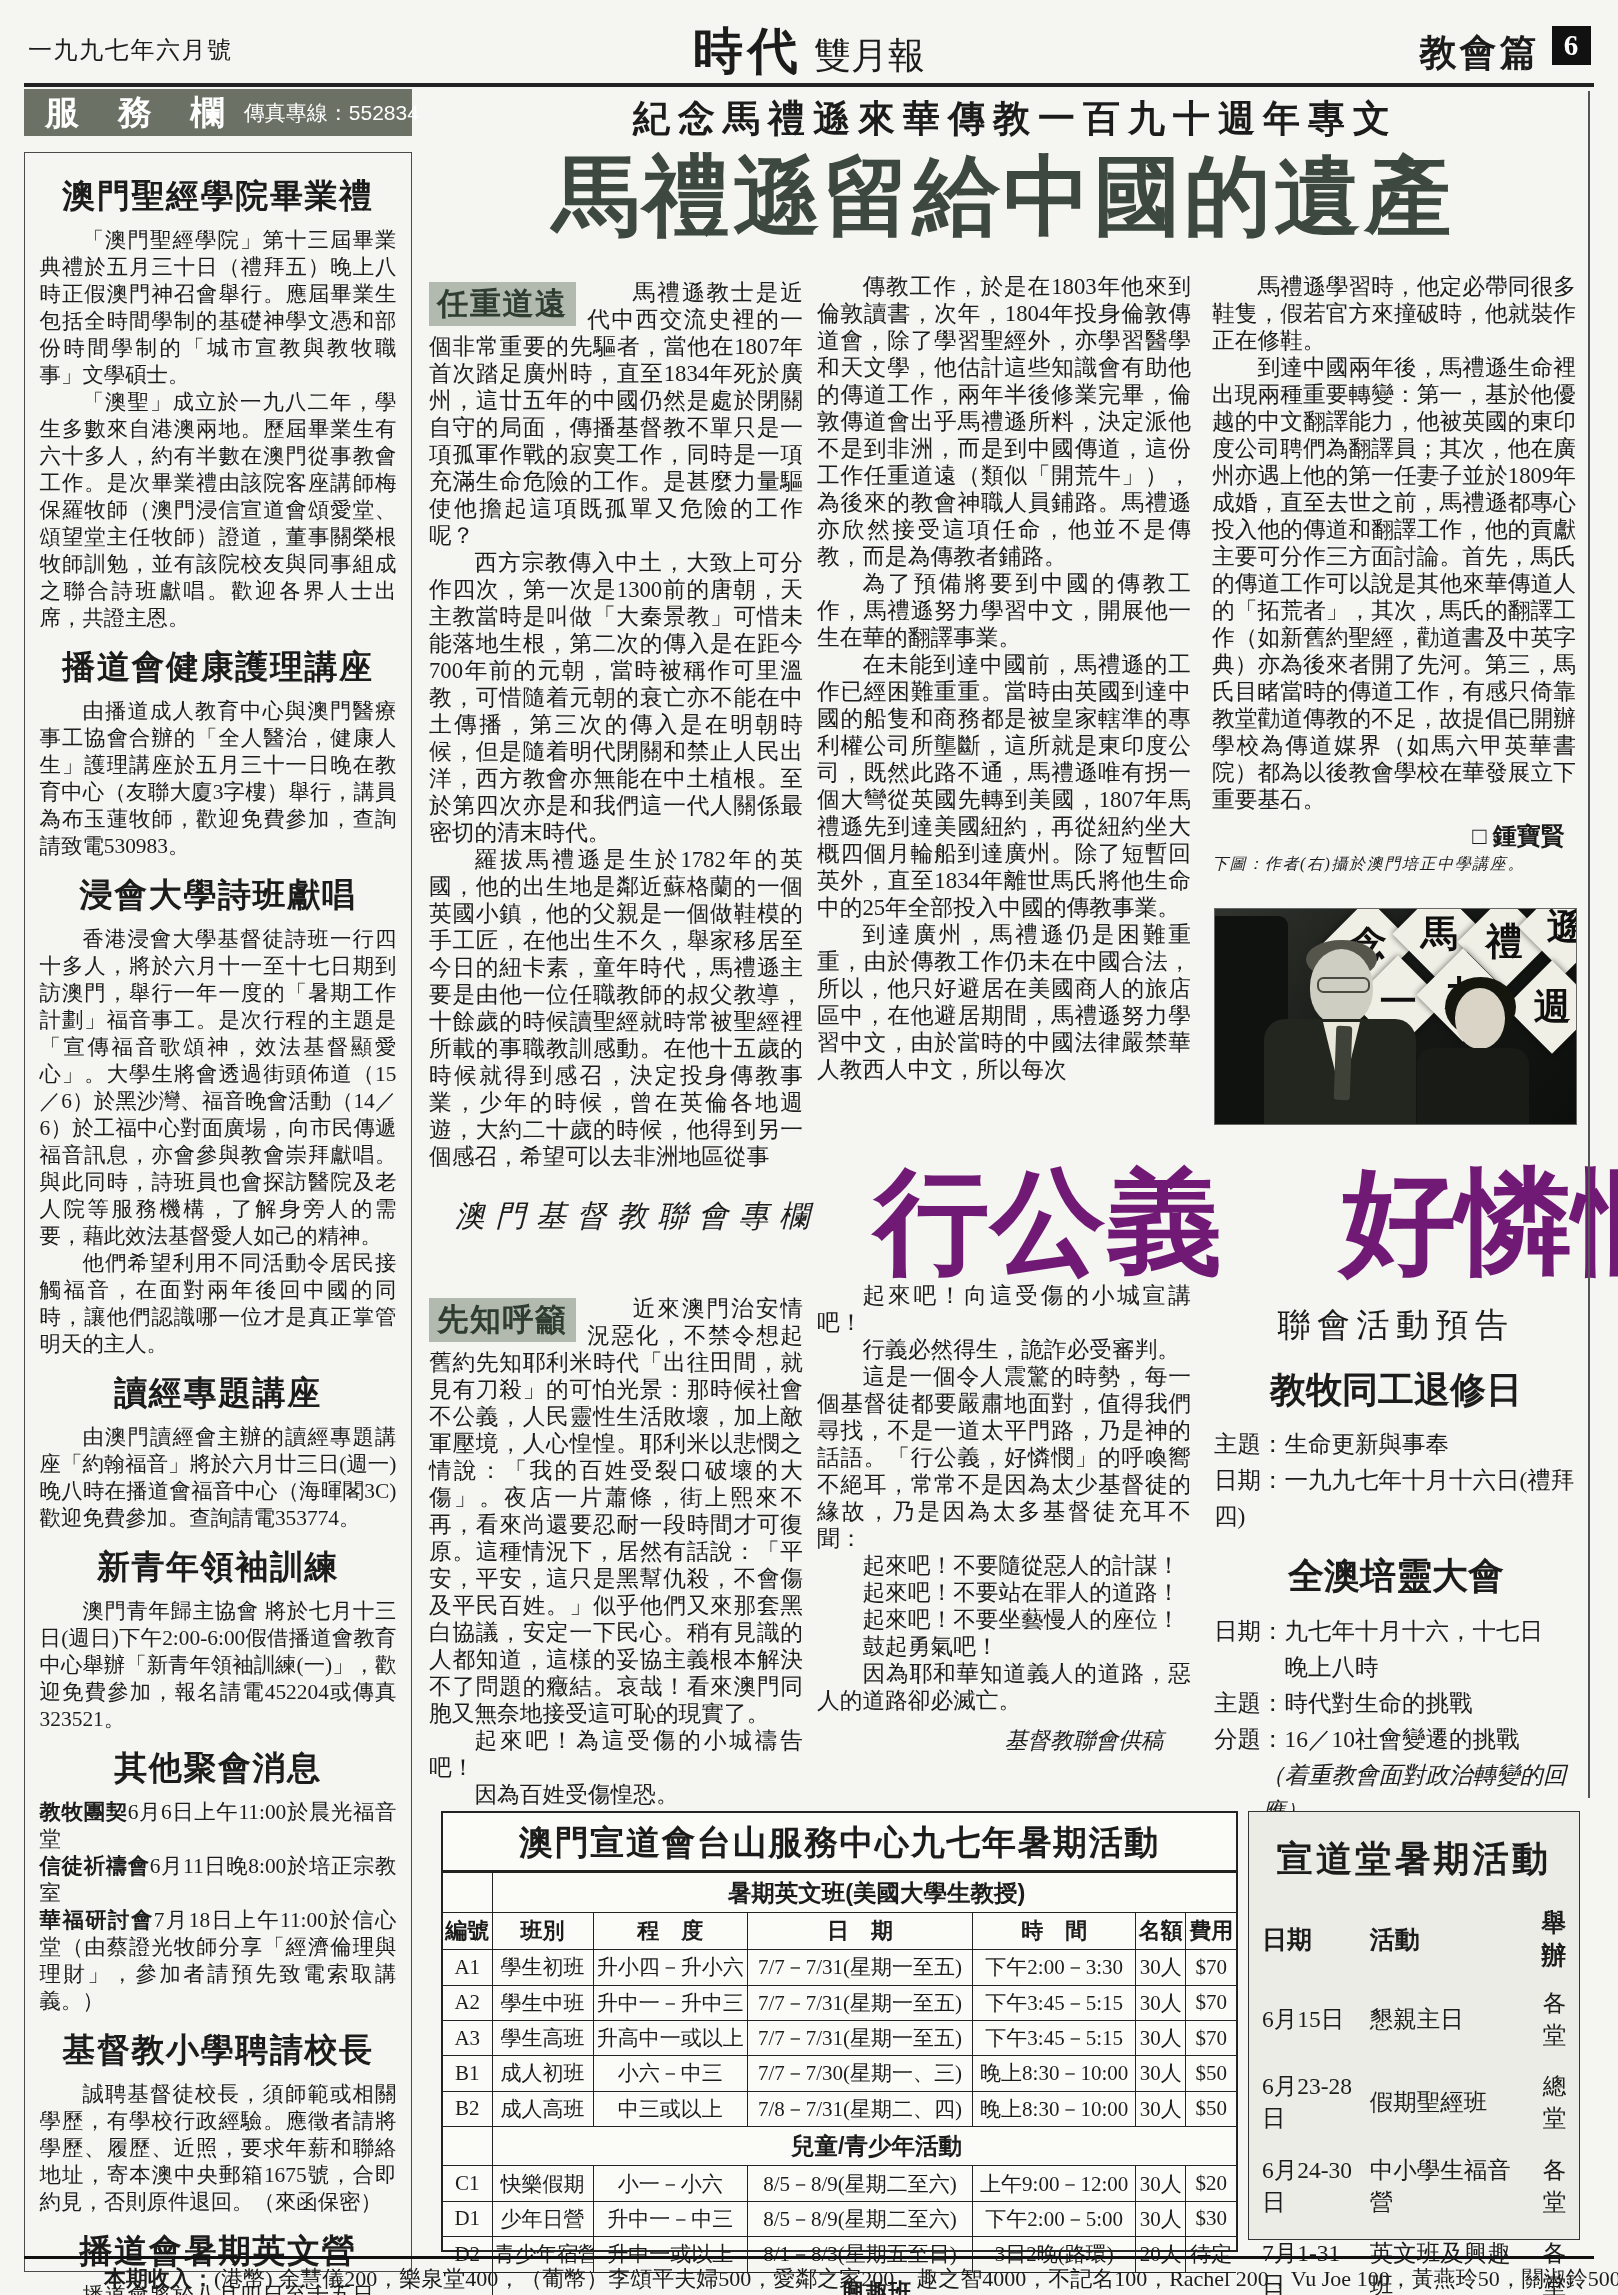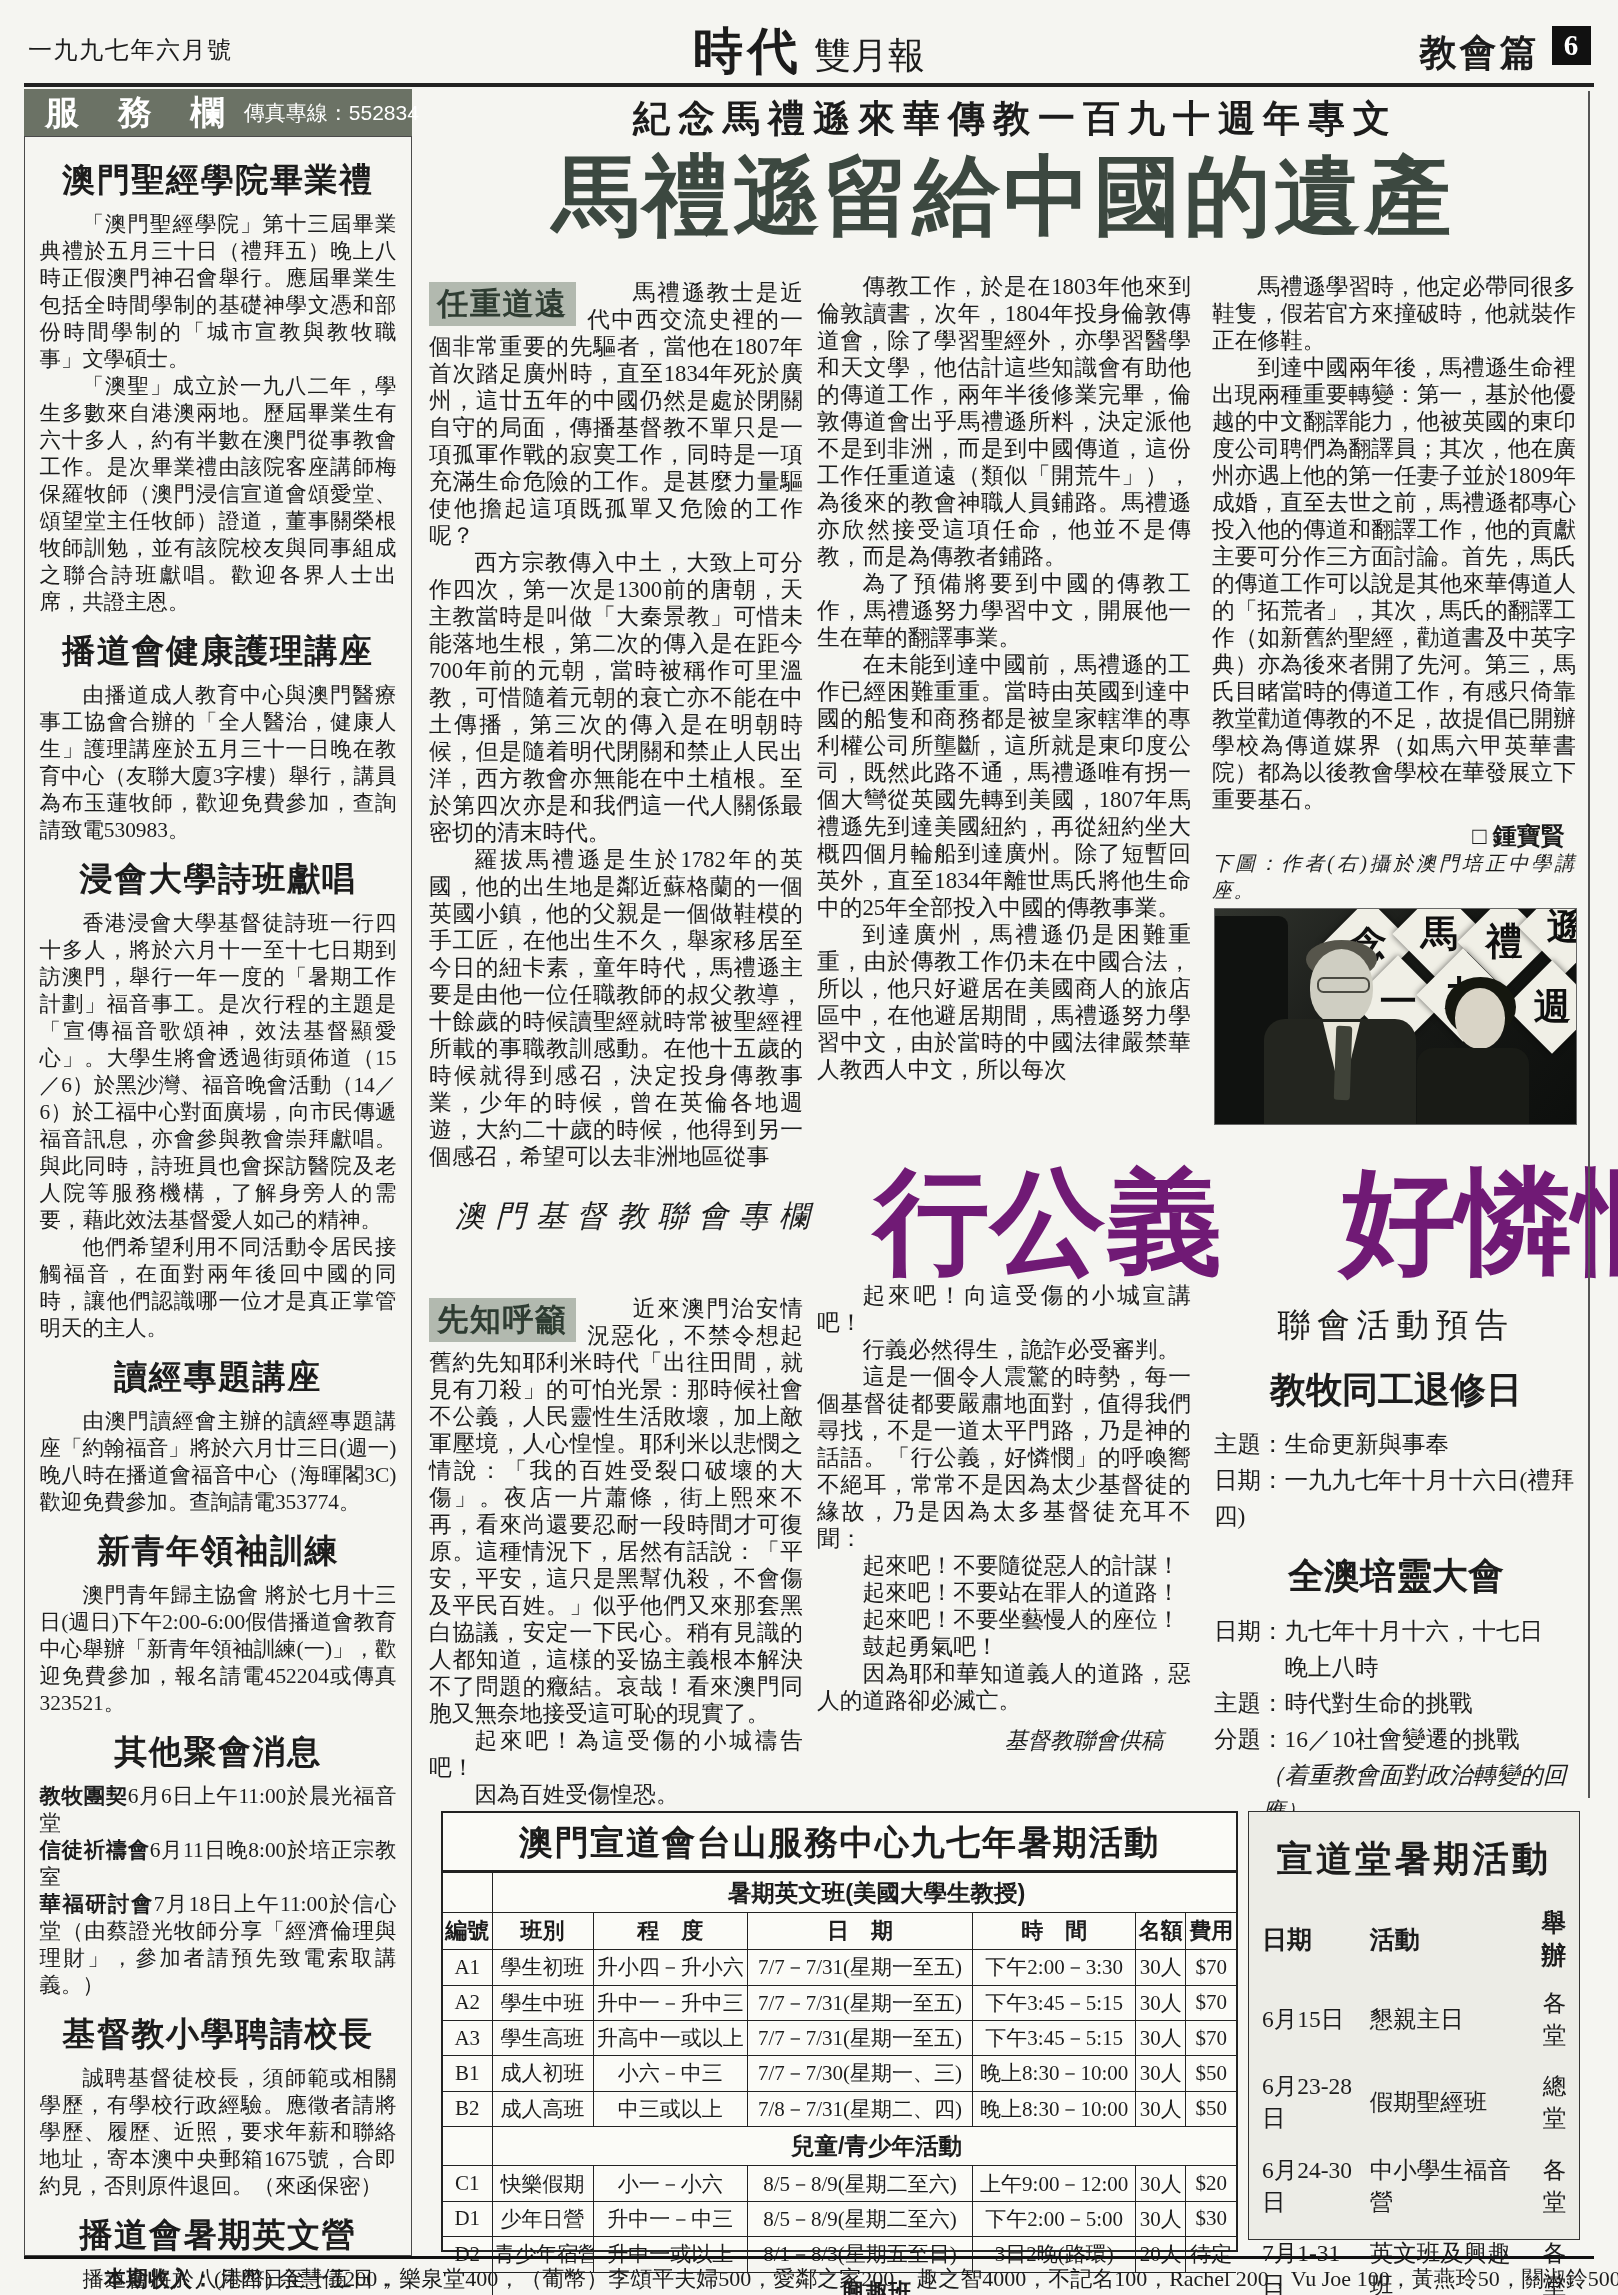--- a/index.html
+++ b/index.html
@@ -13,40 +13,40 @@
   .mast-small{font-size:37px;margin-left:11.3px;}
   .mast-right{position:absolute;right:78px;top:27.5px;font-size:37px;font-weight:bold;letter-spacing:3.2px;}
   .page-no{position:absolute;right:27.5px;top:26px;width:39px;height:39px;background:#111;color:#fff;
            font-size:29px;font-weight:bold;display:flex;align-items:center;justify-content:center;}
   .hrule{position:absolute;left:24px;top:83px;width:1570px;height:4px;background:#222;}
   
   .svc-bar{position:absolute;left:24px;top:89px;width:388px;height:47px;background:#6b7265;color:#fff;
            display:flex;align-items:center;}
   .svc-bar .t{font-size:34px;font-weight:bold;letter-spacing:14.6px;margin-left:21px;white-space:nowrap;text-align:right;}
   .svc-bar .f{font-size:21px;margin-left:4.9px;white-space:nowrap;}
-  .svc-box{position:absolute;left:24px;top:136px;width:388px;height:2120px;border:1.6px solid #4a4a4a;
+  .svc-box{position:absolute;left:24px;top:152px;width:388px;height:2120px;border:1.6px solid #4a4a4a;
            box-sizing:border-box;padding:8px 14.6px;}
   .svc-box h3{font-size:33px;text-align:center;margin:13px 0 8px;font-weight:bold;letter-spacing:1.6px;}
   .svc-box p{font-size:21.4px;line-height:27px;text-align:justify;margin:0;text-indent:2em;}
   p.np{text-indent:0;}
   .svc-box p b{font-weight:bold;}
   
   .kicker{position:absolute;left:453px;top:94px;width:1125px;text-align:center;
           font-size:37px;font-weight:bold;letter-spacing:8px;}
   .headline{position:absolute;left:417px;top:138px;width:1173px;text-align:center;
             font-size:87px;font-weight:900;color:#3c4840;letter-spacing:3.2px;white-space:nowrap;}
   .mcol{position:absolute;font-size:22.7px;line-height:27px;text-align:justify;}
   .mcol p{margin:0;text-indent:2em;}
   #mcol1{left:429px;top:279px;width:374px;}
   #mcol2{left:817px;top:273px;width:374px;}
   #mcol3{left:1212px;top:273px;width:364px;}
   .graybox{float:left;width:147px;height:44px;background:#b2b9af;color:#2e3c32;font-size:31px;
            font-weight:bold;text-align:center;line-height:44px;margin:3.2px 11.3px 3.2px 0;letter-spacing:1.6px;}
   .byline{text-align:right;font-weight:bold;font-size:24px;margin-top:9.7px;padding-right:11.3px;}
-  .caption{font-size:20px;margin-top:6.5px;font-style:italic;letter-spacing:1.6px;text-indent:0 !important;}
+  .caption{font-size:16px;margin-top:6.5px;font-style:italic;letter-spacing:1.6px;text-indent:0 !important;}
   .col-label{position:absolute;left:455px;top:1196px;width:372px;font-size:30px;letter-spacing:10.5px;
              font-style:italic;white-space:nowrap;}
   .sec-headline{position:absolute;left:846px;top:1145px;width:712px;font-size:115px;font-weight:900;
                 color:#701a75;letter-spacing:1.6px;white-space:nowrap;margin-left:28px;}
   
   #scol1{left:429px;top:1295px;width:374px;}
   #scol2{left:817px;top:1282px;width:374px;}
   .credit{text-align:right;font-size:22.7px;font-style:italic;margin-top:13px;padding-right:27.5px;}
   
   #events{position:absolute;left:1214px;top:1303px;width:364px;font-size:23.5px;}

